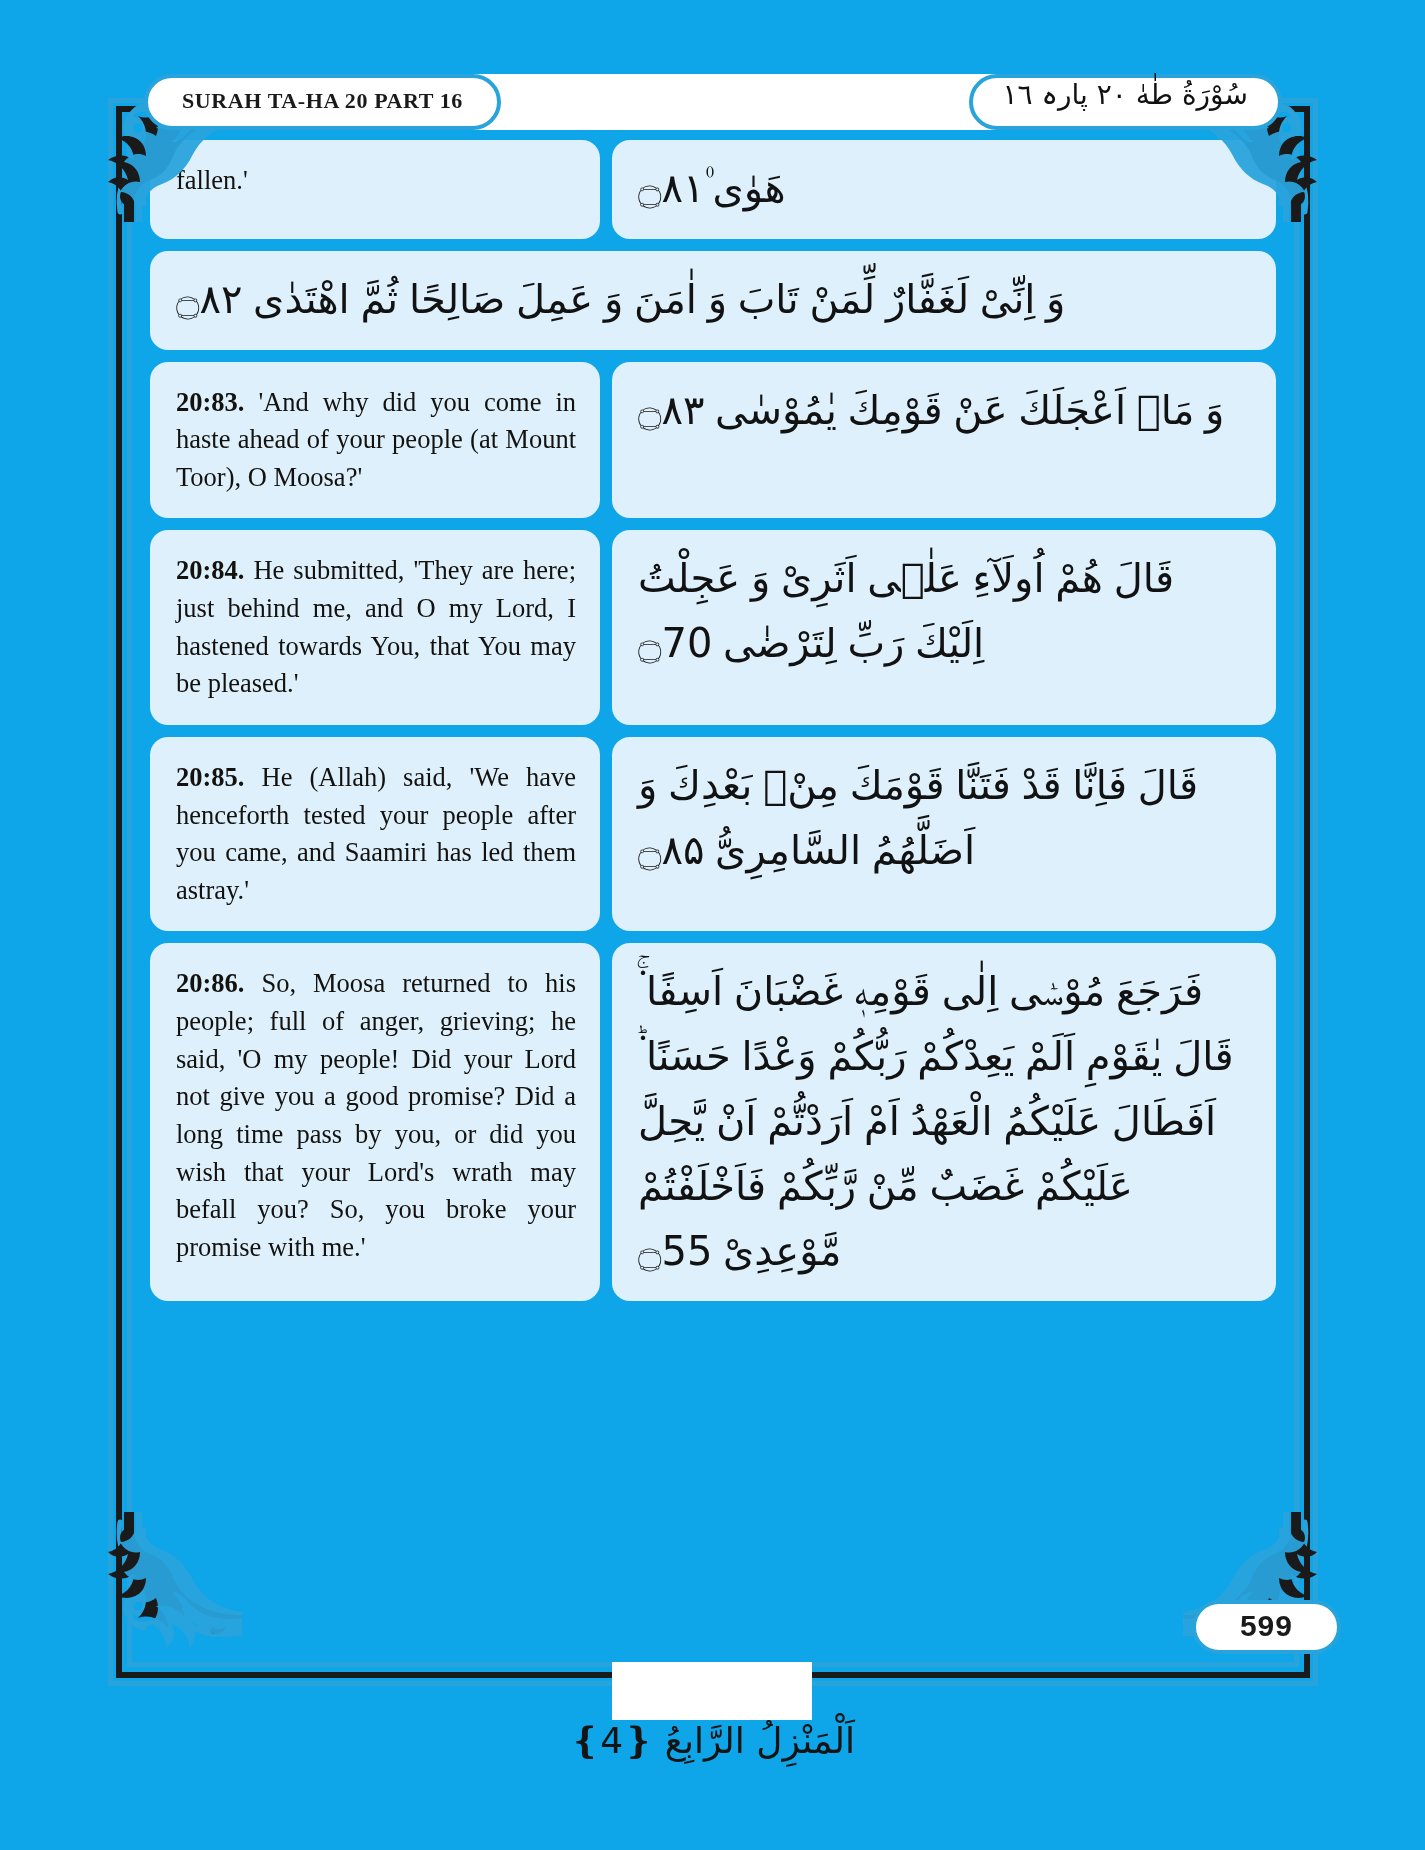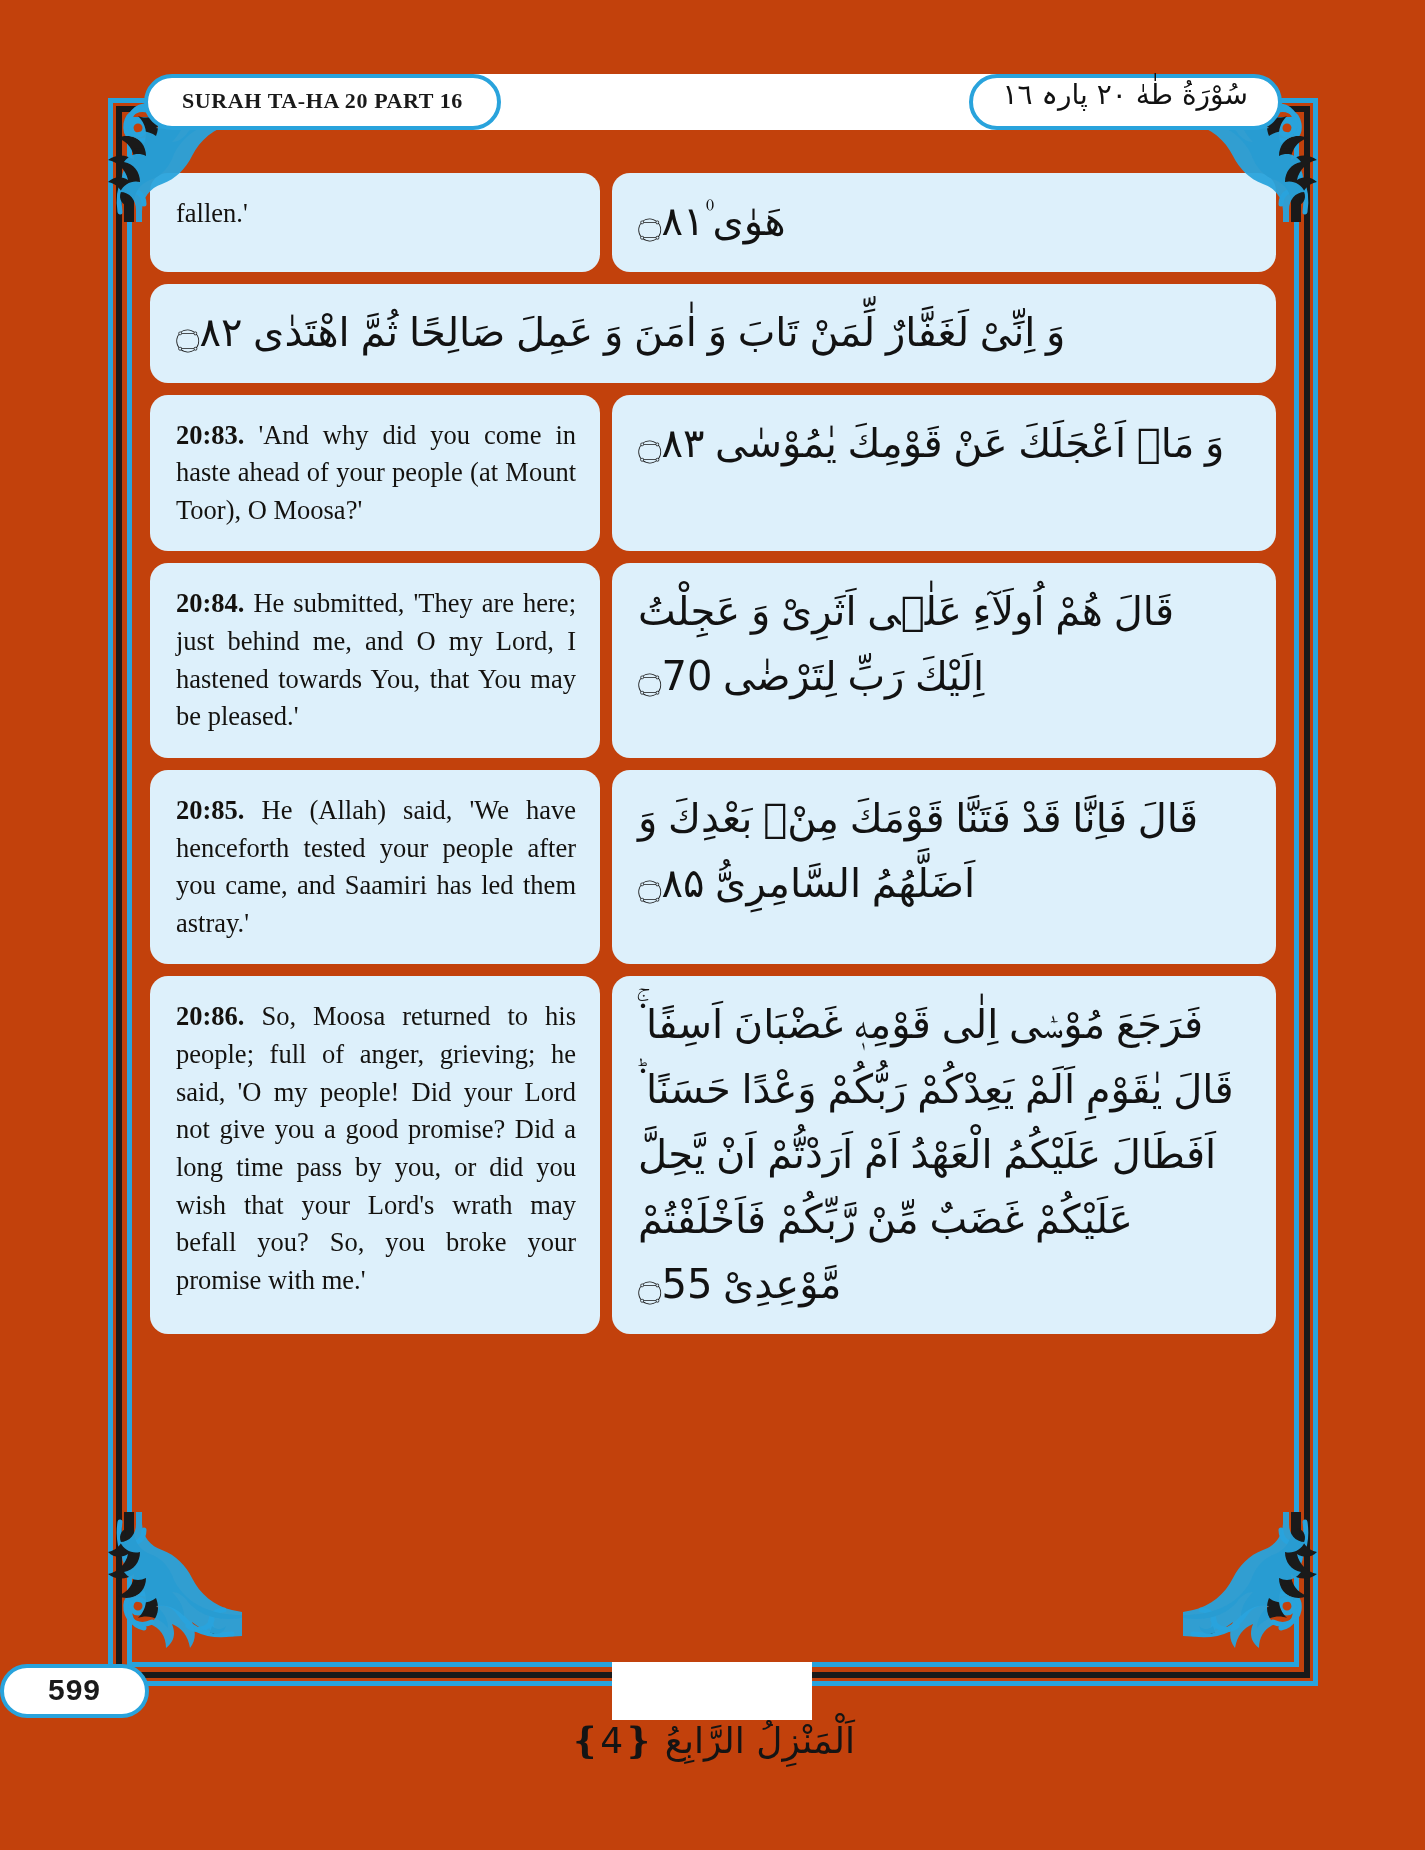--- a/index.html
+++ b/index.html
@@ -8,21 +8,21 @@
     width: 1425px;
     height: 1850px;
     background: #ffffff;
     font-family: "Liberation Serif", "DejaVu Serif", serif;
   }
 
   #page {
     position: relative;
     width: 1425px;
     height: 1850px;
-    background: #c2410c;
+    background: #0ea5e9;
     overflow: hidden;
   }
 
   
   .frame {
     position: absolute;
     left: 108px;
     top: 98px;
     width: 1210px;
     height: 1588px;
@@ -103,27 +103,27 @@
     font-size: 28px;
     color: #111111;
     direction: rtl;
     line-height: 1;
   }
 
   
   .footer-zone {
     position: absolute;
     left: 0;
-    top: 1656px;
+    top: 1592px;
     width: 1341px;
     height: 70px;
     z-index: 6;
     display: flex;
     align-items: center;
-    justify-content: flex-start;
+    justify-content: flex-end;
   }
   .pill-page {
     padding: 4px 44px 6px 44px;
     height: 54px;
     border-radius: 34px;
   }
   .pill-page .txt {
     font-family: "Liberation Sans", sans-serif;
     font-weight: bold;
     font-size: 30px;
@@ -169,21 +169,20 @@
   .orn-br { left: 1183px; top: 1512px; transform: scale(-1,-1); }
 
   
   .content {
     position: absolute;
     left: 150px;
     top: 140px;
     width: 1126px;
     height: 1500px;
     z-index: 4;
-    margin-top: 33px;
   }
 
   .verse-row {
     display: flex;
     gap: 12px;
     margin-bottom: 12px;
     align-items: stretch;
   }
 
   .cell {

